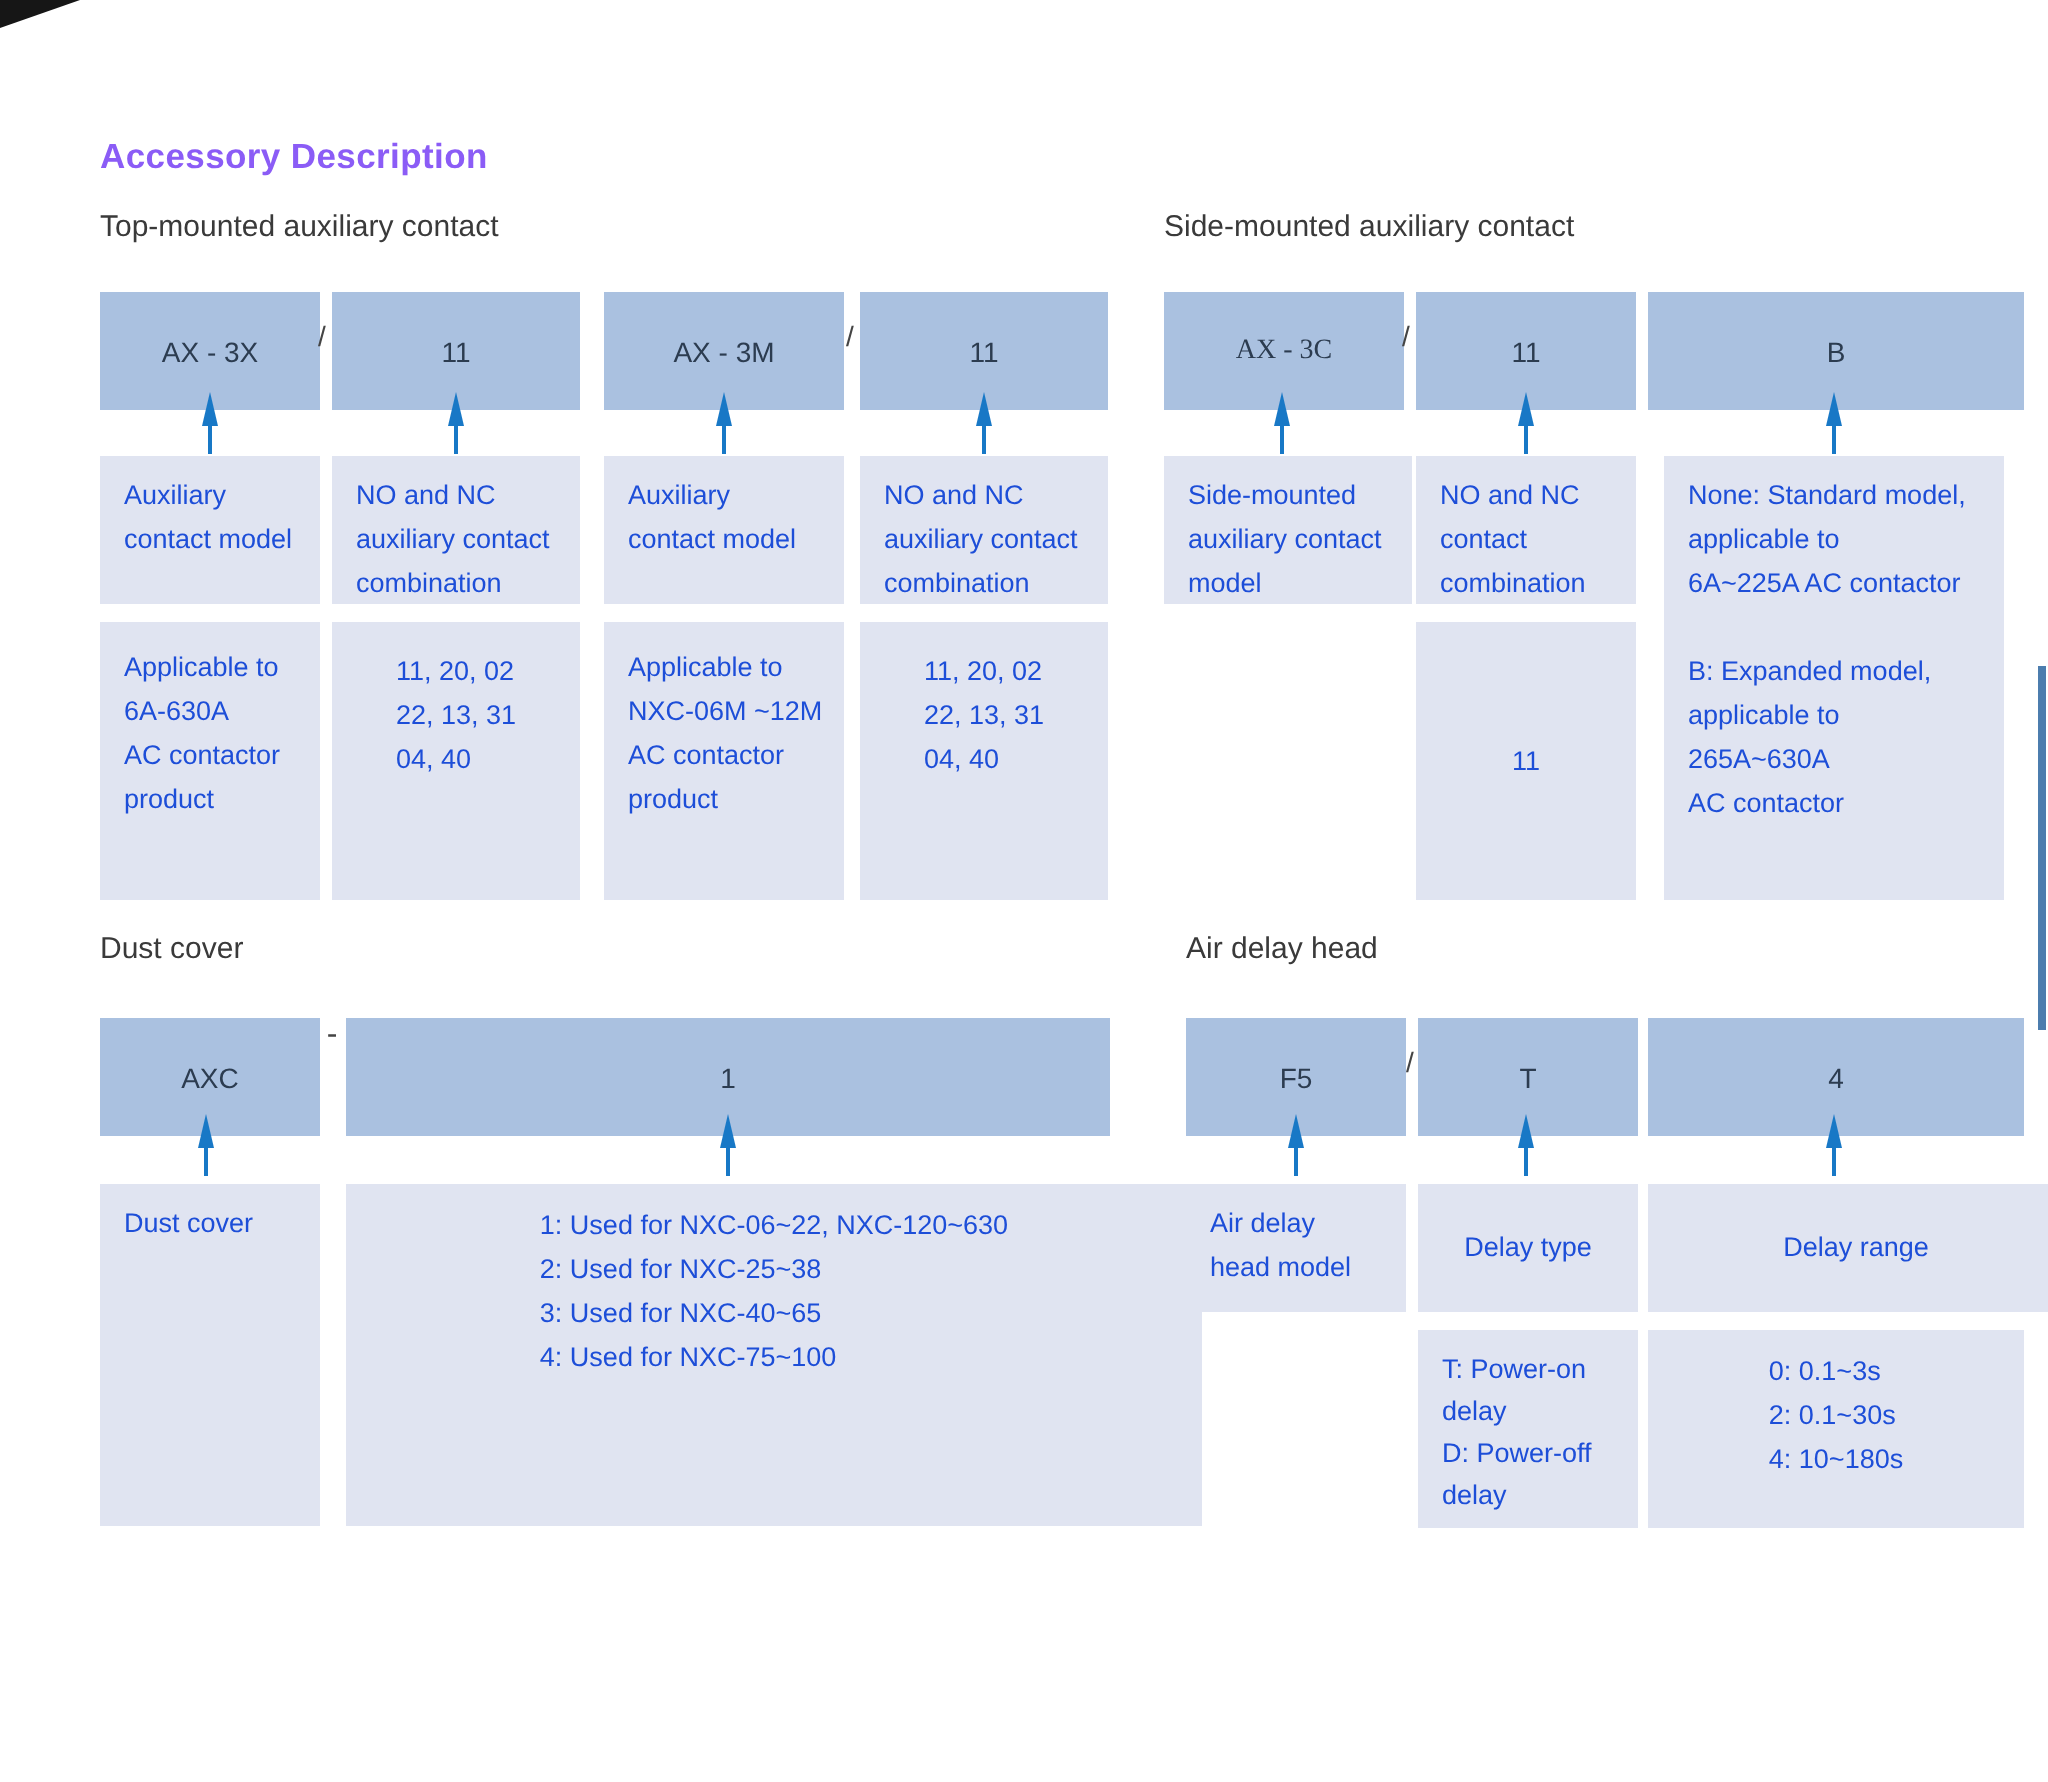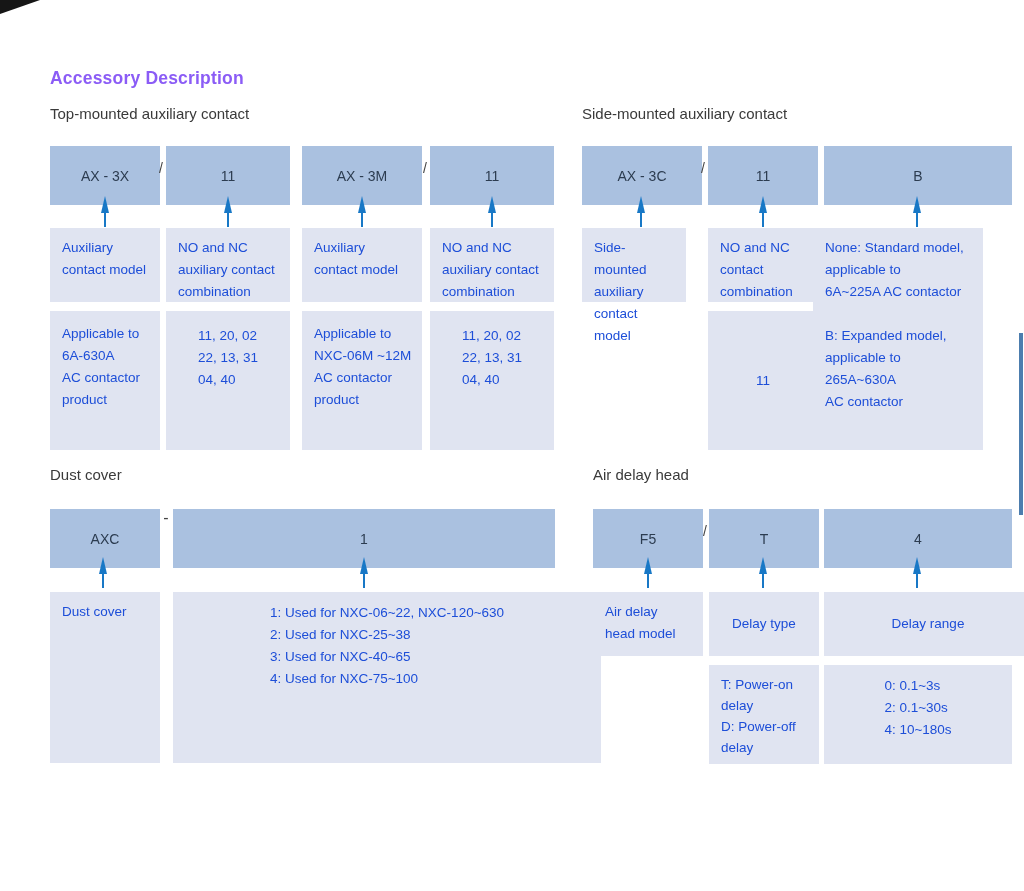--- a/index.html
+++ b/index.html
@@ -90,45 +90,45 @@
     <div class="dbox cblock" style="left:430px;top:311px;width:124px;height:139px;padding-top:14px;">
       <span class="inner">11, 20, 02
 22, 13, 31
 04, 40</span>
     </div>
   </div>
 
   <div>
     <div class="seclabel" style="left:582px;top:105px;text-align:right;">Side-mounted auxiliary contact</div>
 
-    <div class="hbox" style="left:582px;top:146px;width:120px;">AX - 3C</div>
+    <div class="hbox" style="left:582px;top:146px;width:120px;font-family:Liberation Serif, serif;">AX - 3C</div>
     <div class="sep" style="left:697px;top:146px;">/</div>
     <div class="hbox" style="left:708px;top:146px;width:110px;">11</div>
     <div class="hbox" style="left:824px;top:146px;width:188px;">B</div>
 
     <div class="arrow" style="left:636px;top:196px;">
         <div class="head"></div>
         <div class="stem"></div>
       </div>
     <div class="arrow" style="left:758px;top:196px;">
         <div class="head"></div>
         <div class="stem"></div>
       </div>
     <div class="arrow" style="left:912px;top:196px;">
         <div class="head"></div>
         <div class="stem"></div>
       </div>
 
-    <div class="dbox" style="left:582px;top:228px;width:104px;height:74px;">Side-mounted
+    <div class="dbox" style="left:582px;top:228px;width:124px;height:74px;">Side-mounted
 auxiliary contact
 model</div>
     <div class="dbox" style="left:708px;top:228px;width:110px;height:74px;">NO and NC
 contact
 combination</div>
-    <div class="dbox" style="left:813px;top:228px;width:170px;height:222px;">None: Standard model,
+    <div class="dbox" style="left:832px;top:228px;width:170px;height:222px;">None: Standard model,
 applicable to
 6A~225A AC contactor
 
 B: Expanded model,
 applicable to 265A~630A
 AC contactor</div>
 
     <div class="dbox vcenter" style="left:708px;top:311px;width:110px;height:139px;">11</div>
   </div>
 

